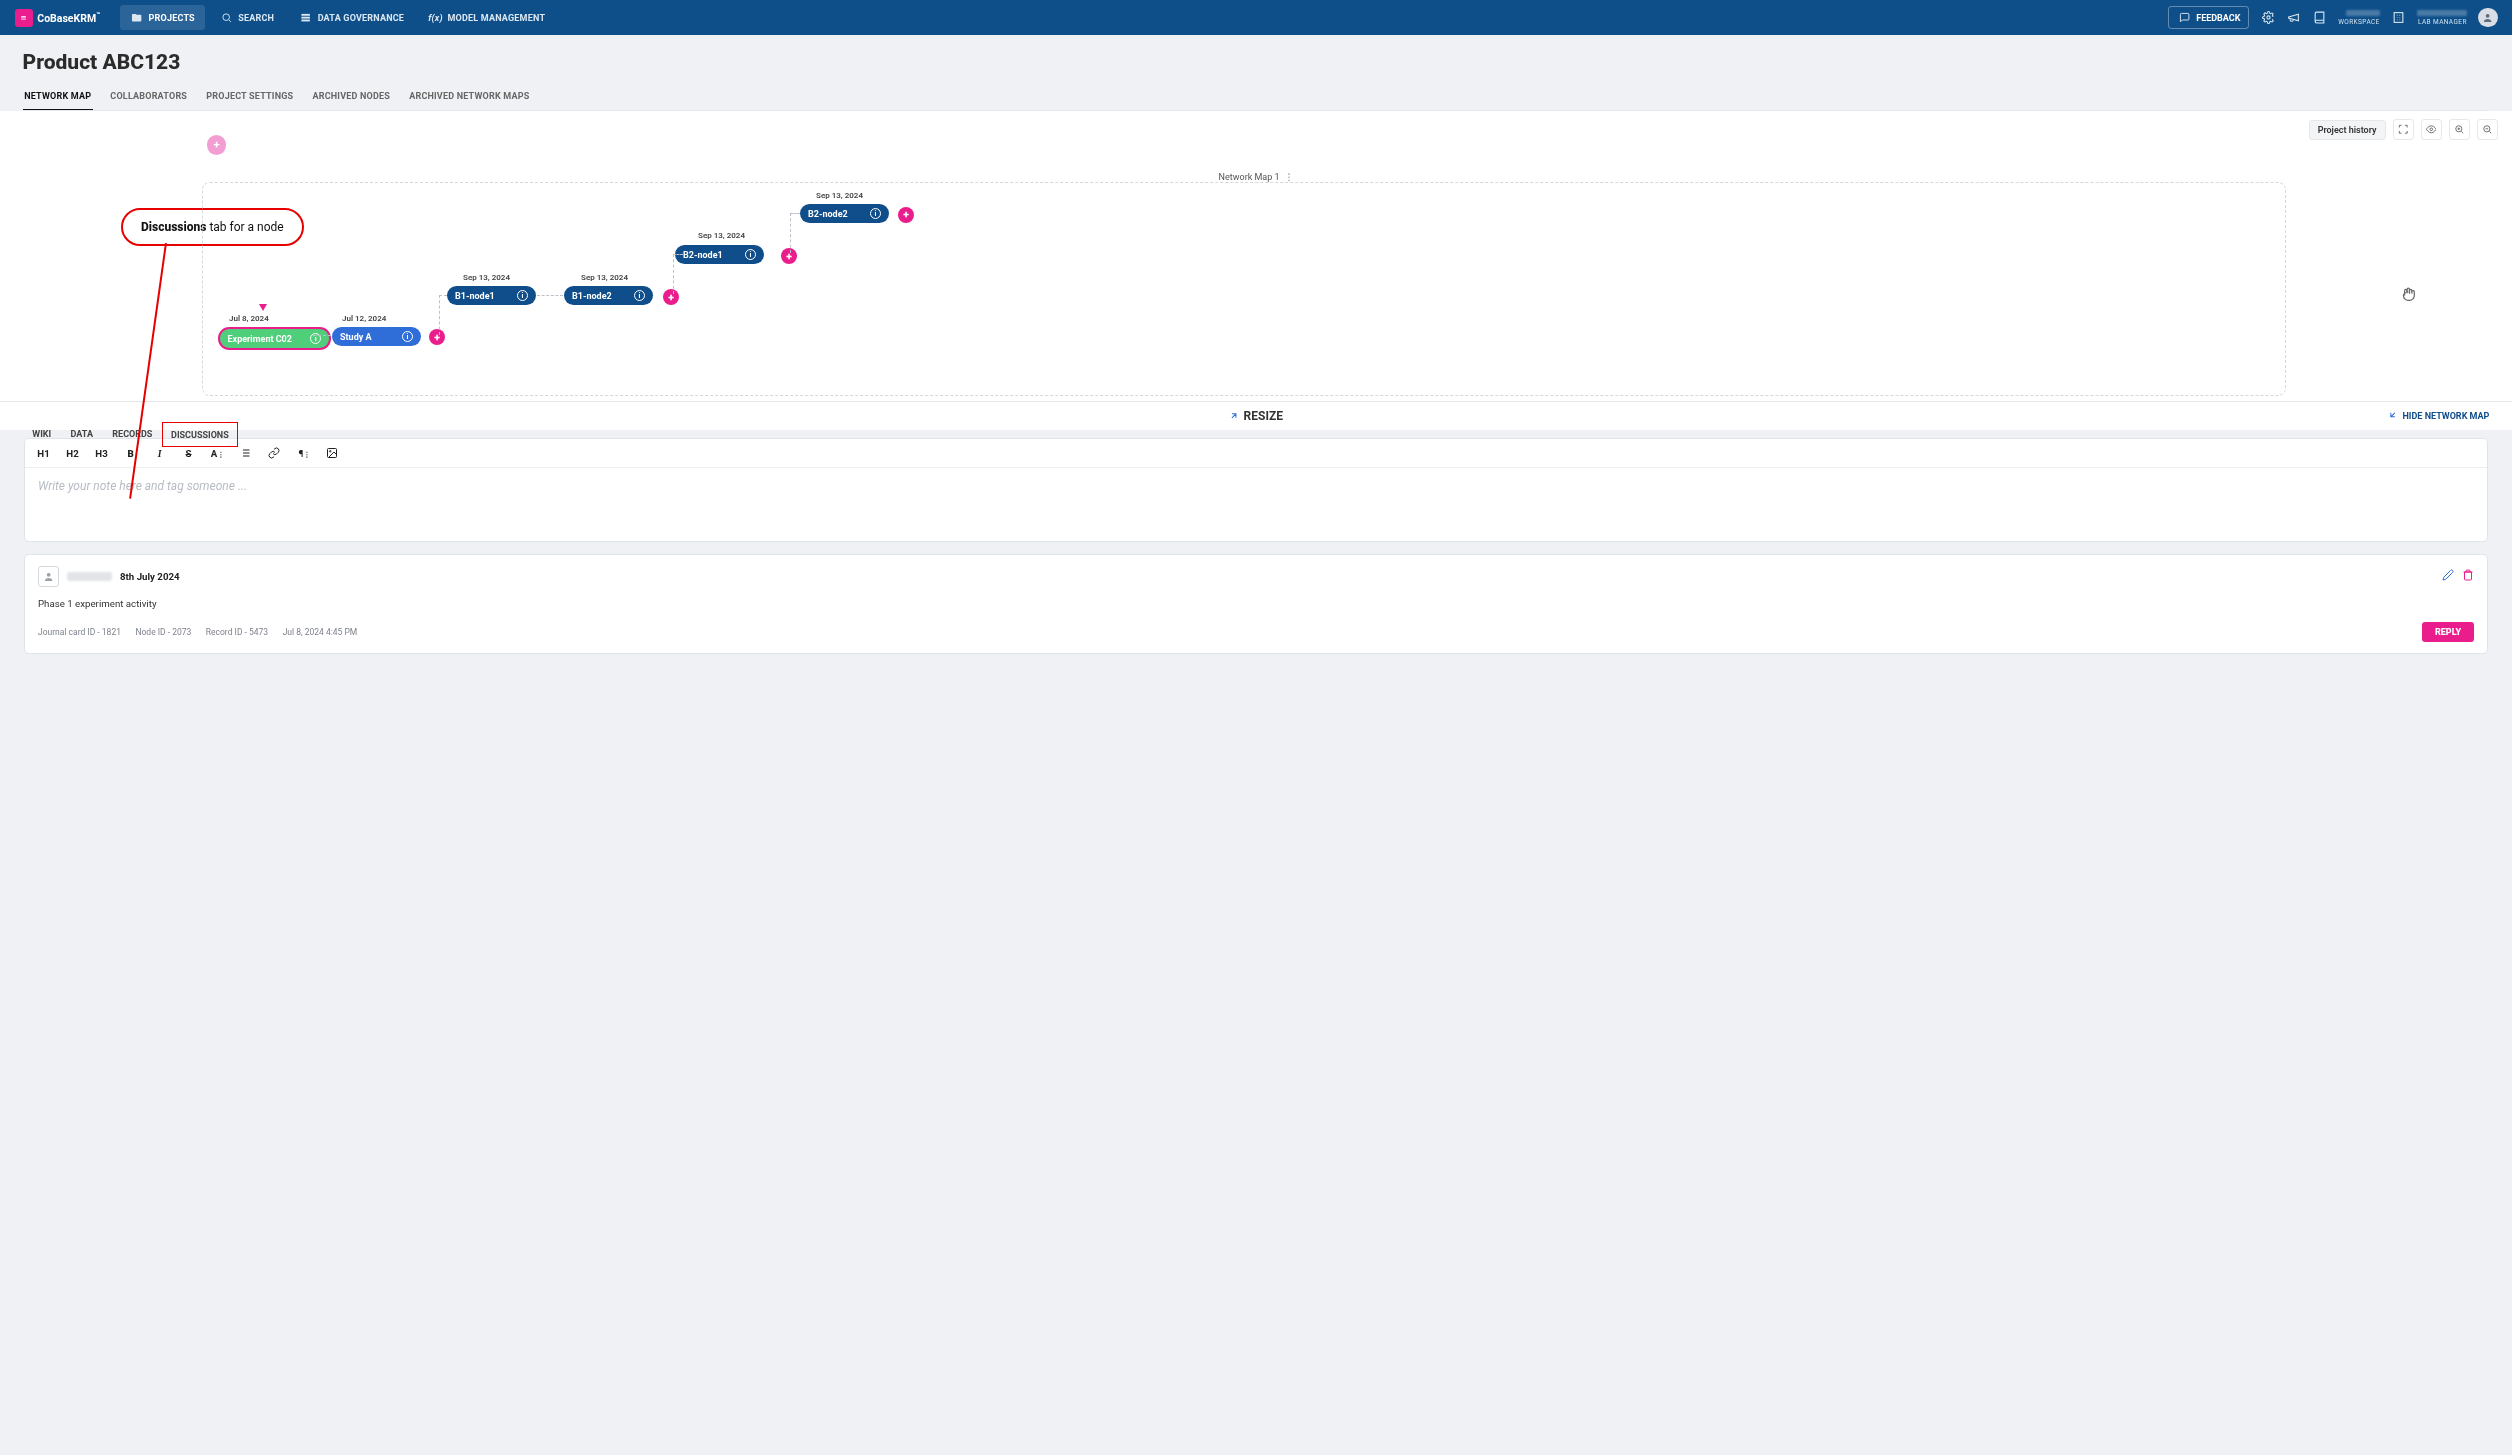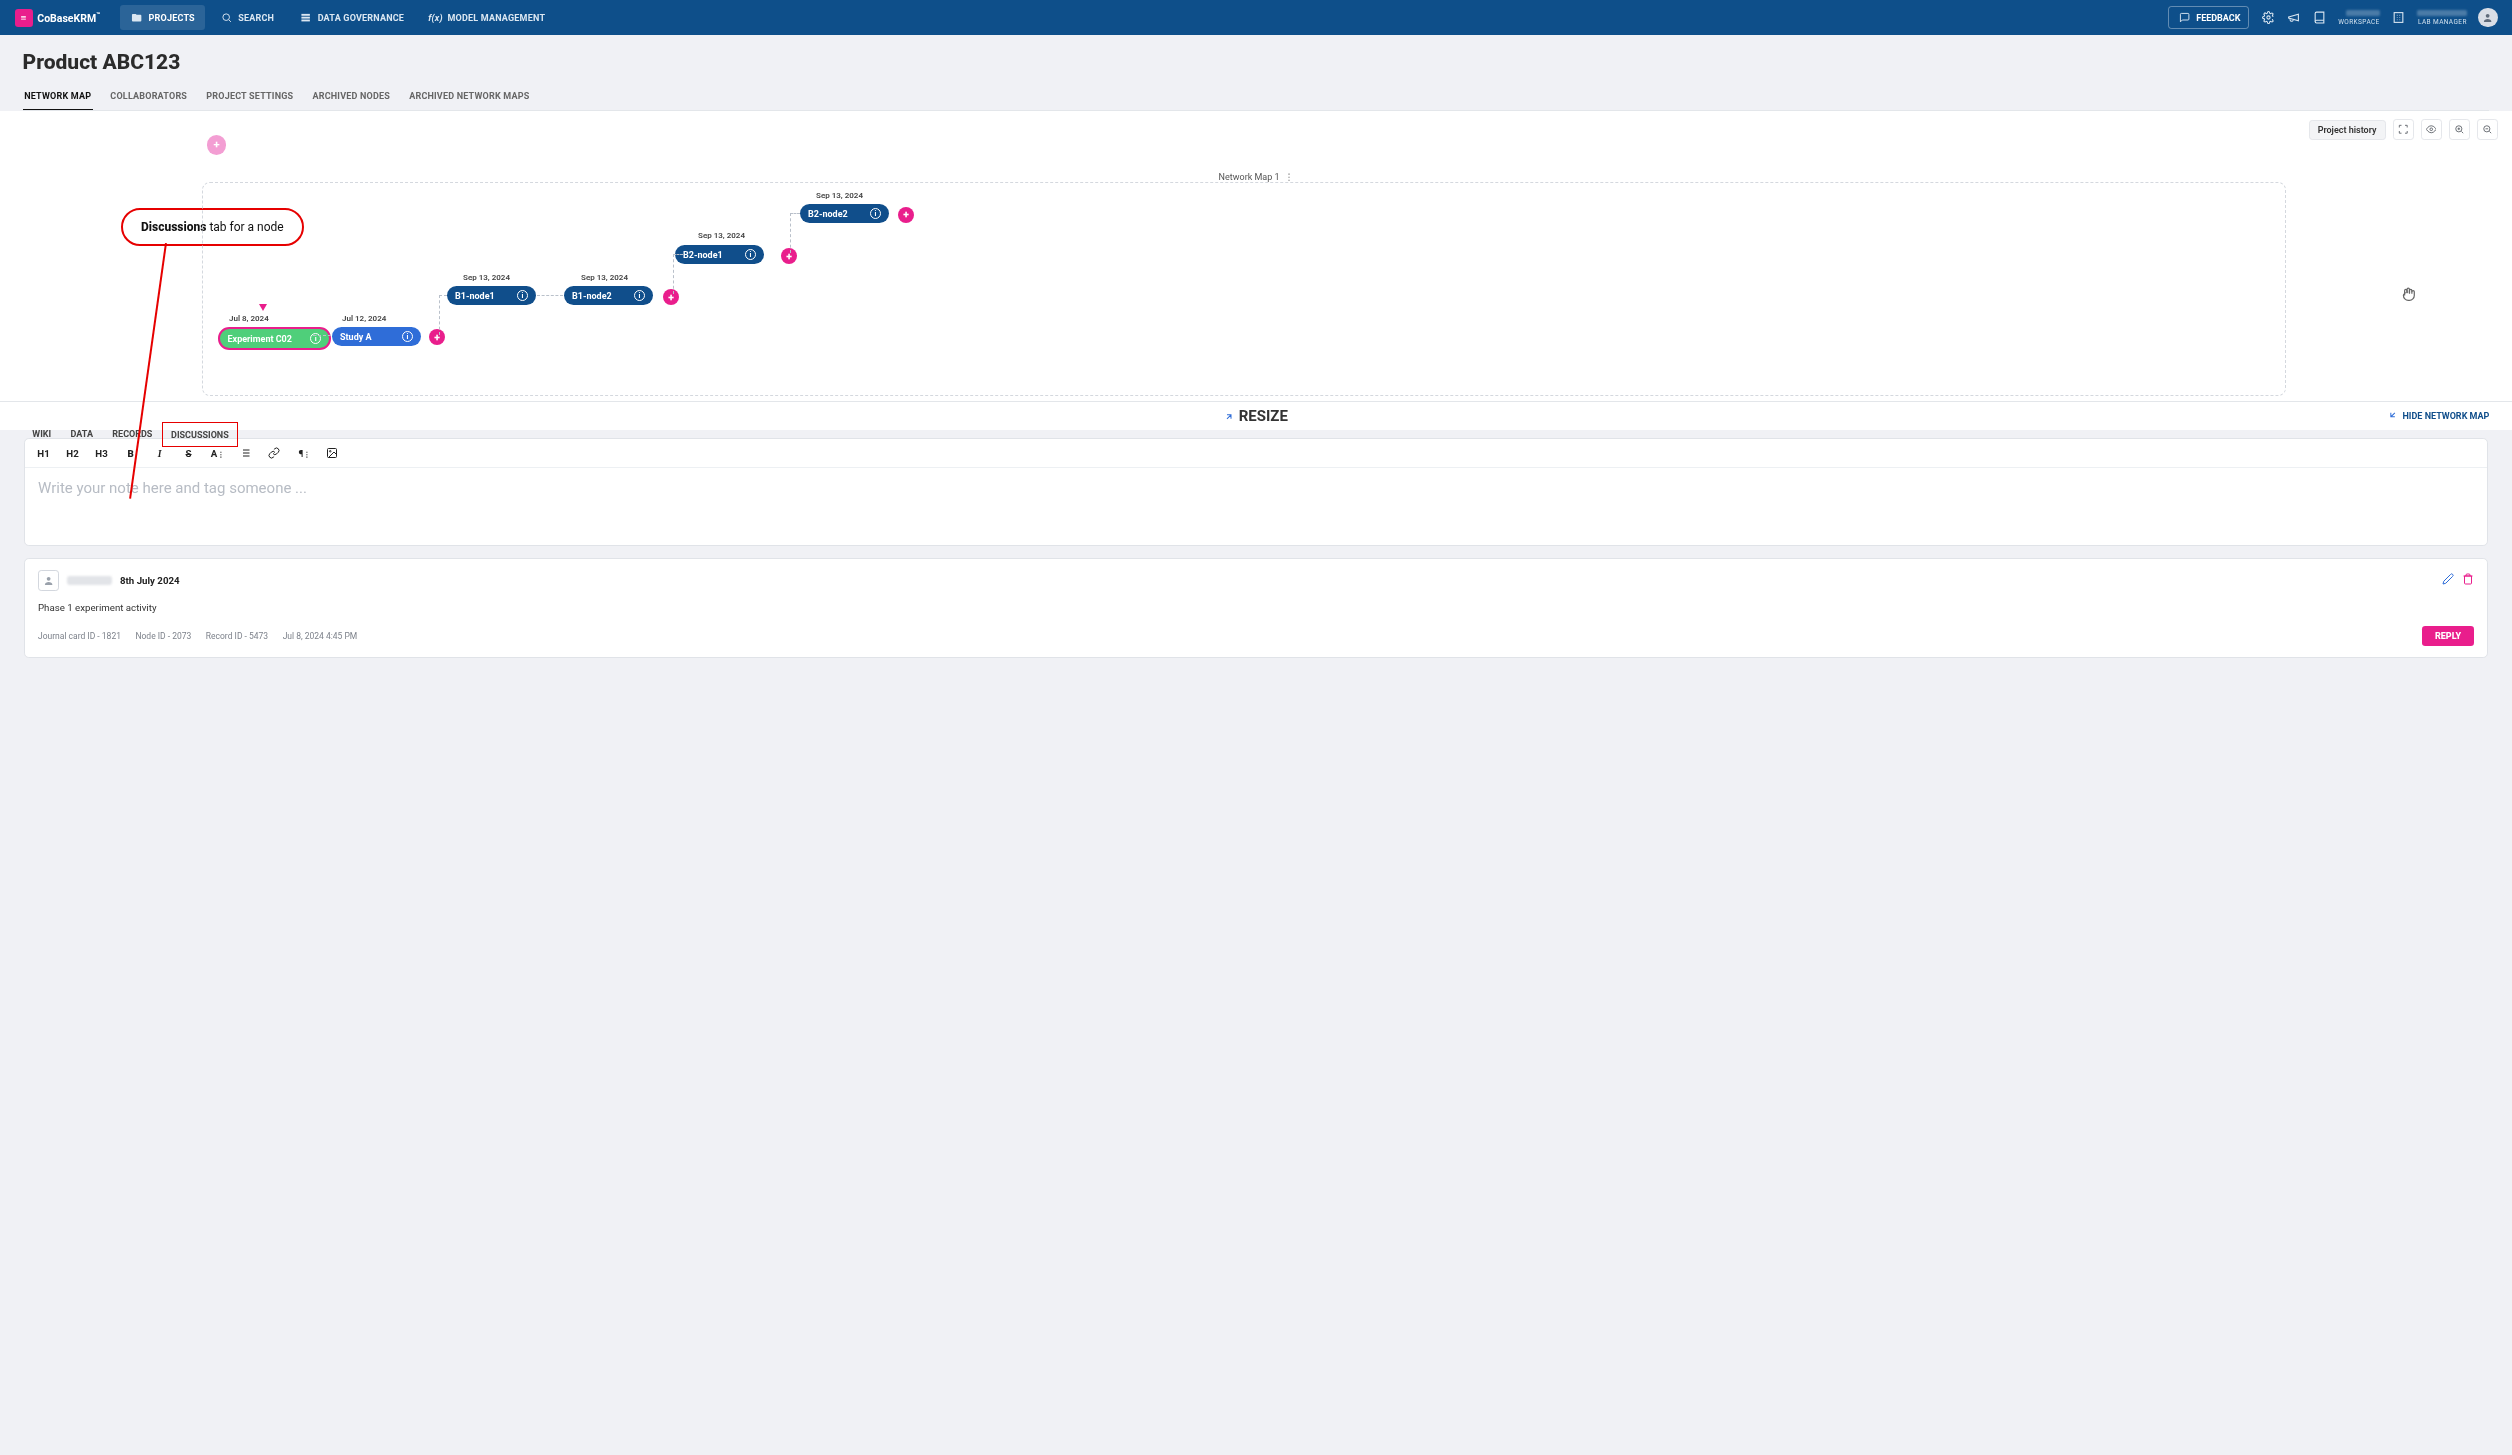--- a/index.html
+++ b/index.html
@@ -55,33 +55,33 @@
   .plus-pill { position: absolute; width: 16px; height: 16px; border-radius: 50%; background: #e91e8c; color: #fff; display: flex; align-items: center; justify-content: center; font-size: 10.5px; font-weight: 800; }
   .edge { position: absolute; border-top: 1.2px dashed #b9c0ca; }
   .edge-v { position: absolute; border-left: 1.2px dashed #b9c0ca; }
   .marker { position: absolute; width: 0; height: 0; border-left: 4.8px solid transparent; border-right: 4.8px solid transparent; border-top: 7.3px solid #e91e8c; }
 
   
   .lower-bar { display: flex; align-items: center; padding: 0 22.6px; border-top: 0.8px solid #e3e6ea; background: #fff; height: 29px; }
   .lower-tabs { display: flex; align-items: flex-end; margin-top: 36px; }
   .ltab { font-size: 9px; font-weight: 700; color: #444; padding: 8px 9.7px; }
   .ltab.highlight { border: 1.6px solid #e60000; padding: 6.5px 8px; }
-  .resize-btn { margin-left: auto; margin-right: auto; display: flex; align-items: center; gap: 4.8px; font-size: 15px; font-weight: 700; color: #333; position: absolute; left: 50%; transform: translateX(-50%); }
+  .resize-btn { margin-left: auto; margin-right: auto; display: flex; align-items: center; gap: 4.8px; font-size: 12px; font-weight: 700; color: #333; position: absolute; left: 50%; transform: translateX(-50%); }
   .hide-map-btn { margin-left: auto; display: flex; align-items: center; gap: 4.8px; font-size: 9px; font-weight: 700; color: #104e8b; }
   .lower-bar-wrap { position: relative; background:#fff; }
 
   
   .editor-section { padding: 8px 24px 18px; }
   .editor-card { border: 0.8px solid #e0e3e8; border-radius: 4.8px; background: #fff; }
   .editor-toolbar { display: flex; align-items: center; gap: 14.5px; padding: 8px 11.3px; border-bottom: 0.8px solid #edf0f3; }
   .et-btn { font-size: 9.7px; font-weight: 700; color: #222; min-width: 14.5px; text-align: center; }
   .et-btn.italic { font-style: italic; font-family: Georgia, serif; }
   .et-btn.strike { text-decoration: line-through; }
   .et-btn svg { display:block; }
-  .editor-body { padding: 11.3px 13px 48px; font-size: 15px; color: #b7bcc4; }
+  .editor-body { padding: 11.3px 13px 48px; font-size: 12px; color: #b7bcc4; font-style: italic; }
   .editor-actions { display: flex; justify-content: flex-end; gap: 6.5px; padding: 11.3px 0 0; }
   .btn { padding: 6.5px 14.5px; border-radius: 3.2px; font-size: 9px; font-weight: 800; letter-spacing: 0.2px; }
   .btn-cancel { background: #eef0f3; color: #555; }
   .btn-post { background: #ec4fa5; color: #fff; }
 
   
   .disc-card { border: 0.8px solid #e0e3e8; border-radius: 4.8px; background: #fff; margin-top: 11.3px; padding: 11.3px 13px; }
   .disc-head { display: flex; align-items: center; gap: 8px; }
   .disc-avatar { width: 21px; height: 21px; border: 0.8px solid #d3d7de; border-radius: 3.2px; display: flex; align-items: center; justify-content: center; color: #9aa1ab; }
   .disc-name { width: 45px; height: 9.7px; background: #e2e4e8; border-radius: 2.4px; filter: blur(0.8px); }

